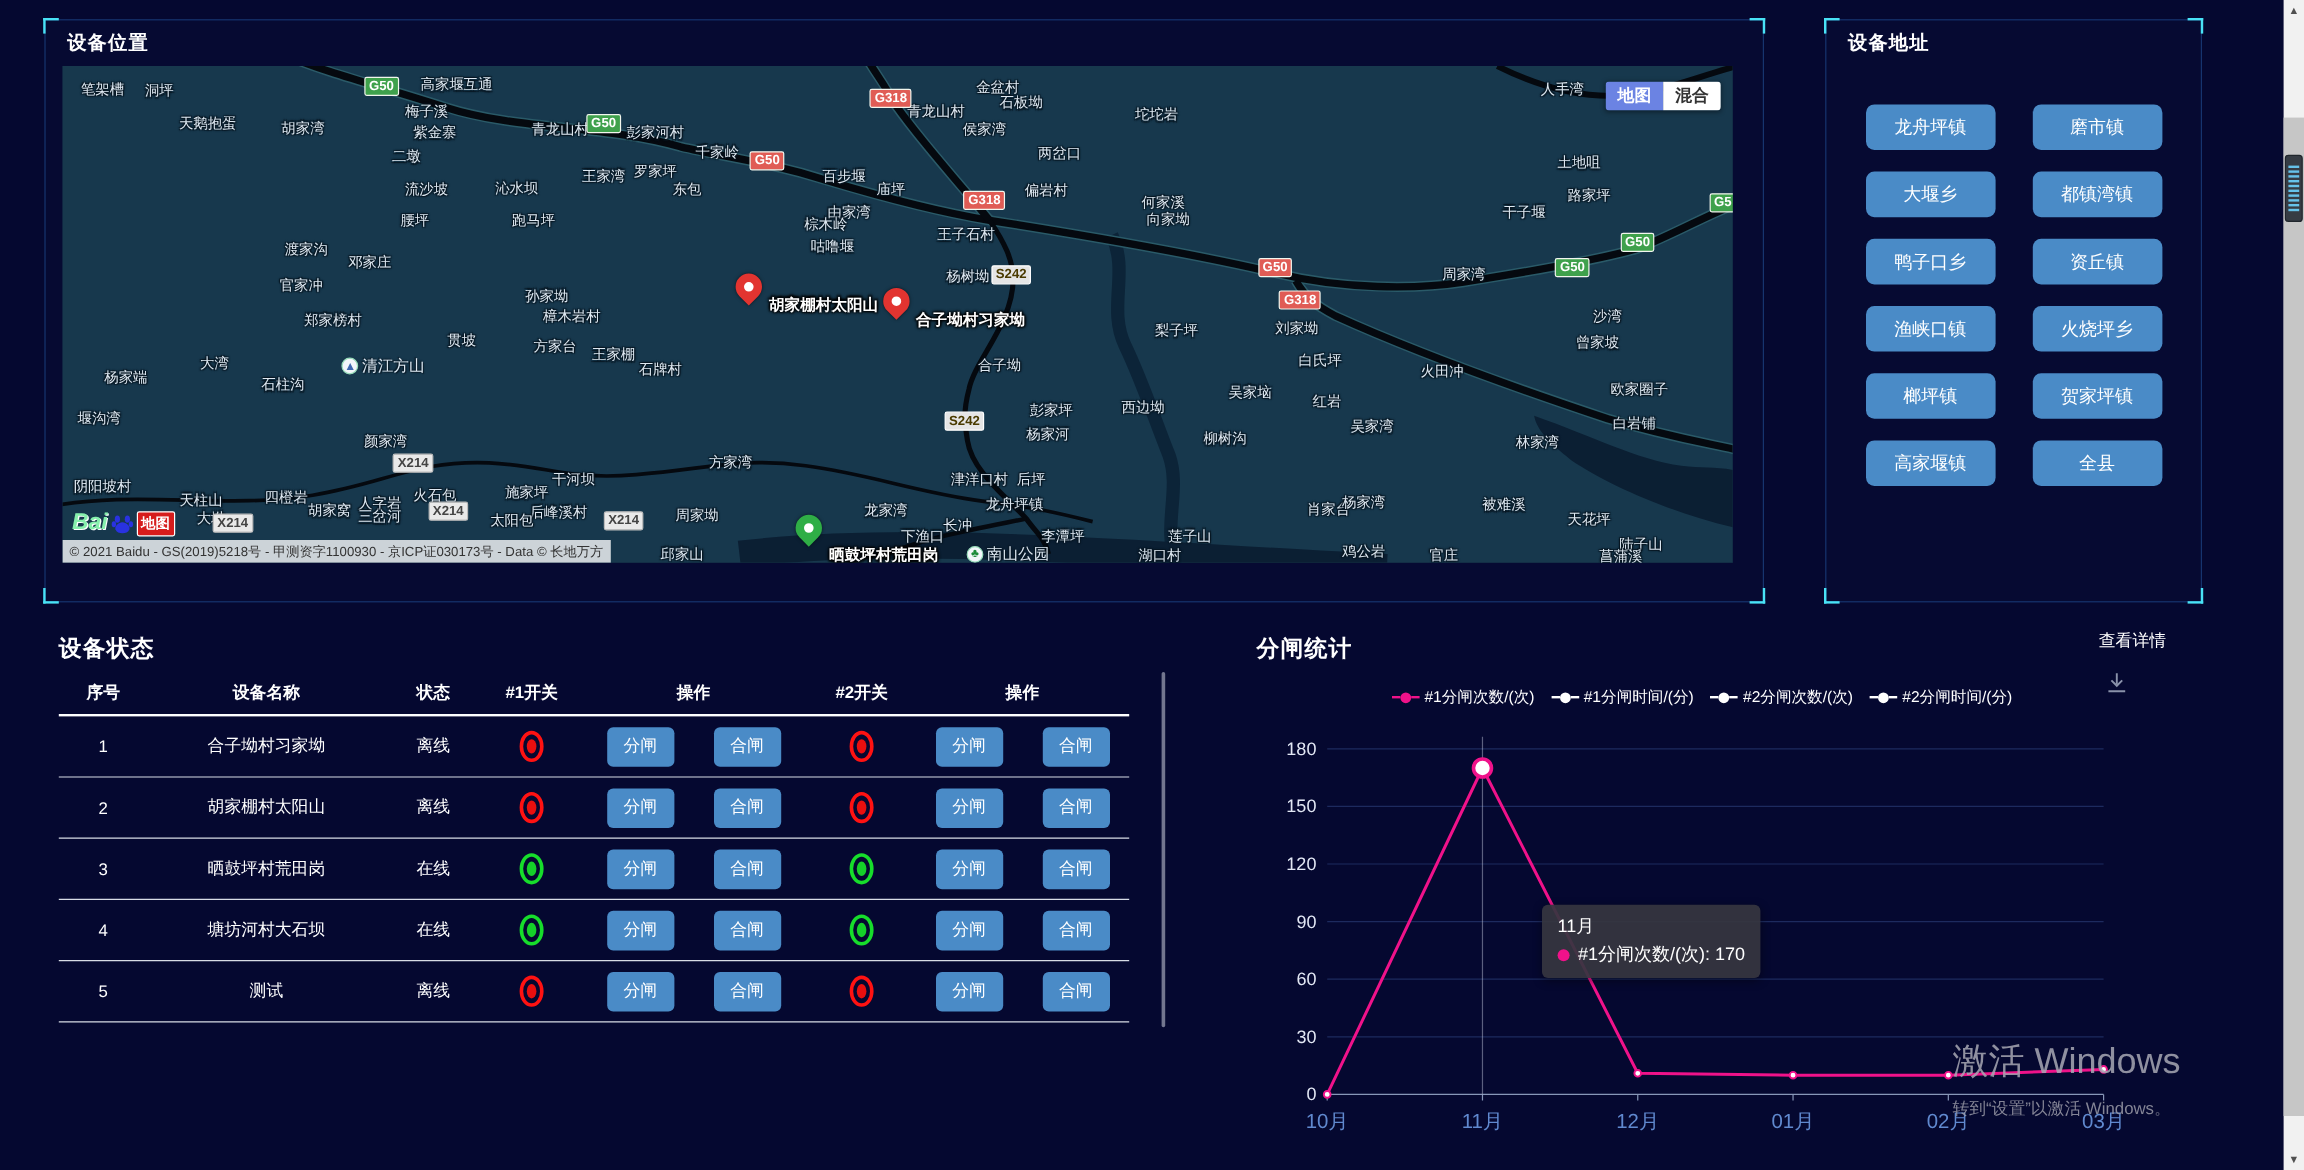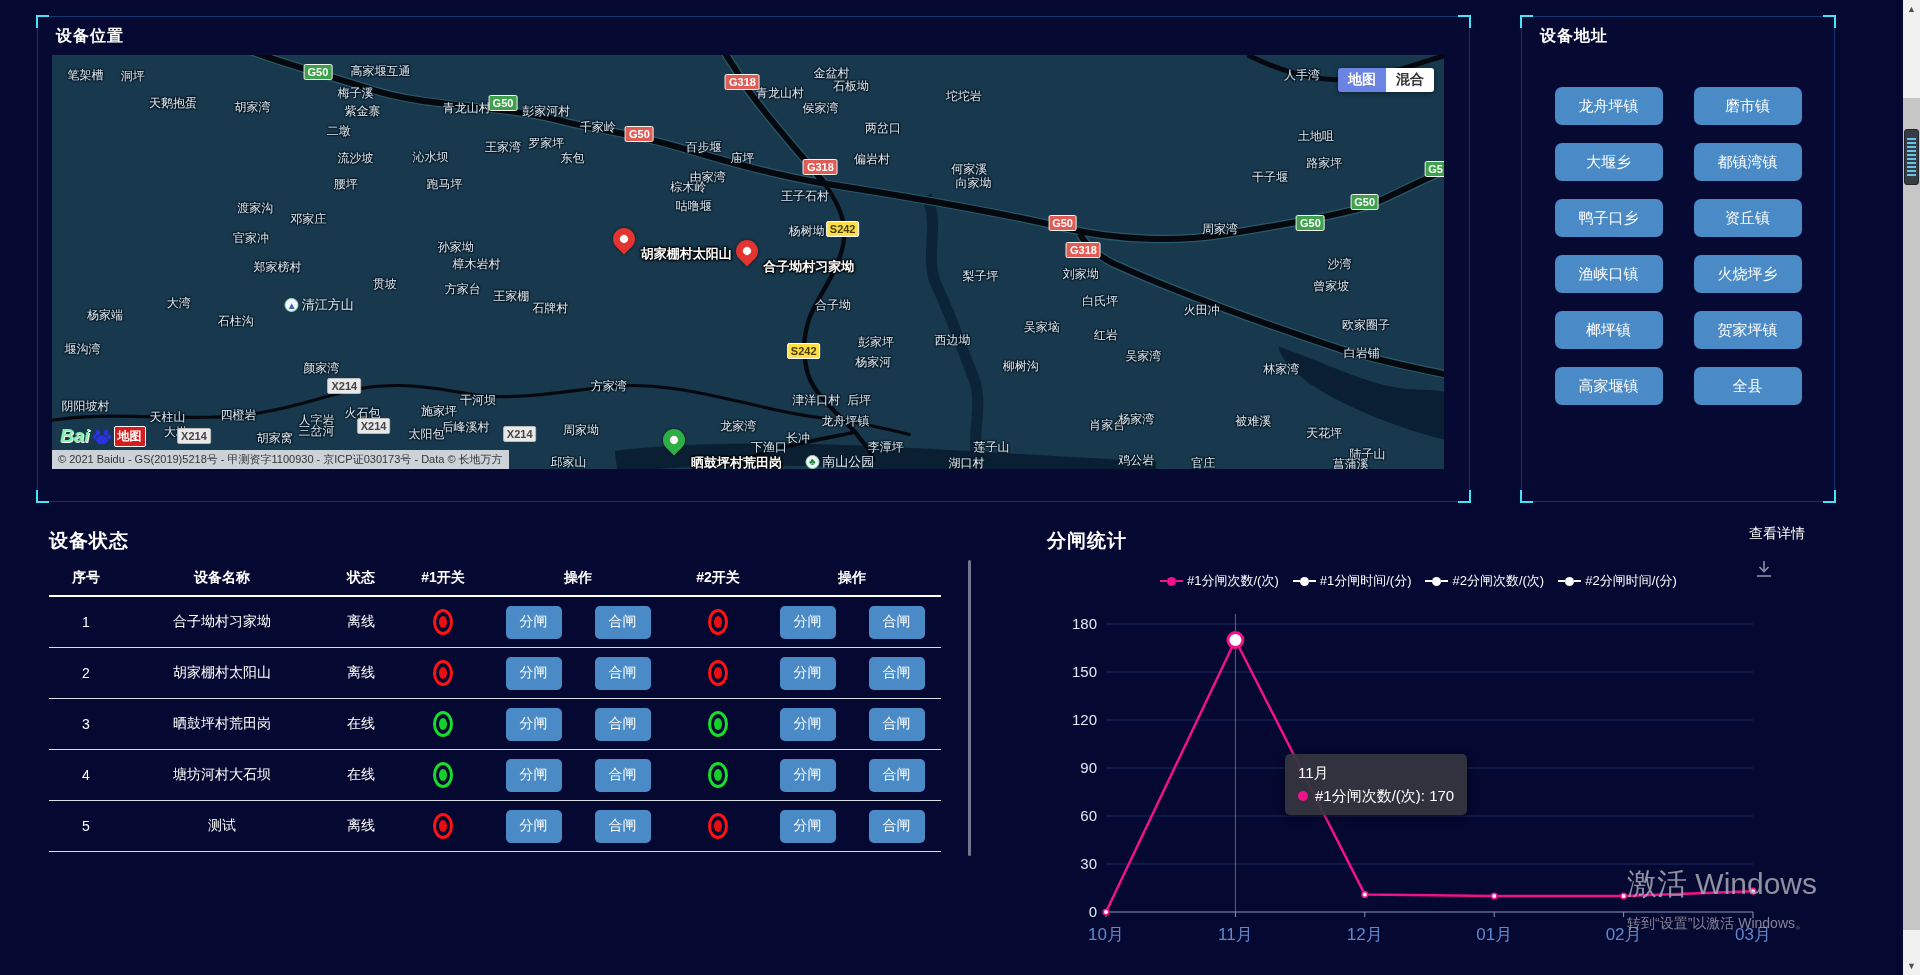--- a/index.html
+++ b/index.html
@@ -18,21 +18,21 @@
 
   
   #map { position:absolute; left:14px; top:38px; width:1392px; height:414px; background:#17384d; overflow:hidden; }
   #map svg.roads { position:absolute; left:0; top:0; width:100%; height:100%; }
   .mlabel { position:absolute; transform:translate(-50%,-50%); color:#dfe9f2; font-size:12px; white-space:nowrap;
             text-shadow:1px 1px 1px #071520,-1px -1px 1px #071520,1px -1px 1px #071520,-1px 1px 1px #071520; }
   .badge { position:absolute; transform:translate(-50%,-50%); font-size:11px; font-weight:bold; line-height:14px;
            padding:0 3px; border-radius:2px; border:1px solid #f2f6ee; white-space:nowrap; }
   .badge.green { background:#3fa14c; color:#fff; }
   .badge.red { background:#e05c55; color:#fff; }
-  .badge.yellow { background:#fde047; color:#4a3b00; border-color:#fff; }
+  .badge.yellow { background:#e5e5e5; color:#4a3b00; border-color:#fff; }
   .badge.white { background:#e9e9e9; color:#444; border-color:#bbb; }
   .poi { position:absolute; transform:translate(-50%,-50%); display:flex; align-items:center; gap:3px; }
   .poi .dot { width:14px; height:14px; border-radius:50%; background:#f2f6fa; color:#3e68b0; font-size:10px;
               display:flex; align-items:center; justify-content:center; border:1px solid #9db; }
   .poi.park .dot { color:#1d8b3a; }
   .poi .t { color:#dfe9f2; font-size:13px; white-space:nowrap;
             text-shadow:1px 1px 1px #071520,-1px -1px 1px #071520; }
   .pin { position:absolute; width:22px; height:22px; transform:translate(-50%,-100%) rotate(-45deg);
          border-radius:50% 50% 50% 0; box-shadow:0 0 3px rgba(0,0,0,0.6); }
   .pin::after { content:''; position:absolute; left:7px; top:7px; width:8px; height:8px; border-radius:50%; background:#fff; }
@@ -212,21 +212,21 @@
         <span class="mlabel" style="left: 94.5%; top: 96.3%;">陆子山</span>
         <span class="mlabel" style="left: 93.3%; top: 98.8%;">菖蒲溪</span>
         <span class="mlabel" style="left: 9.1%; top: 59.8%;">大湾</span>
         <span class="mlabel" style="left: 13.2%; top: 64.3%;">石柱沟</span>
         <span class="mlabel" style="left: 3.8%; top: 62.9%;">杨家端</span>
         <span class="mlabel" style="left: 2.2%; top: 71.1%;">堰沟湾</span>
         <span class="mlabel" style="left: 2.4%; top: 84.8%;">阴阳坡村</span>
         <span class="mlabel" style="left: 8.3%; top: 87.5%;">天柱山</span>
         <span class="mlabel" style="left: 8.9%; top: 91.1%;">大坳</span>
         <span class="mlabel" style="left: 13.4%; top: 87%;">四橙岩</span>
-        <span class="mlabel" style="left: 16%; top: 89.6%; margin-top: 12px;">胡家窝</span>
+        <span class="mlabel" style="left: 16%; top: 89.6%;">胡家窝</span>
         <span class="mlabel" style="left: 19%; top: 88.2%;">人字岩</span>
         <span class="mlabel" style="left: 22.3%; top: 86.5%;">火石包</span>
         <span class="mlabel" style="left: 18.2%; top: 75.7%; padding-left: 32px;">颜家湾</span>
         <span class="mlabel" style="left: 27.8%; top: 86%;">施家坪</span>
         <span class="mlabel" style="left: 29.7%; top: 89.9%;">后峰溪村</span>
         <span class="mlabel" style="left: 30.6%; top: 83.4%;">干河坝</span>
         <span class="mlabel" style="left: 40%; top: 80%;">方家湾</span>
         <span class="mlabel" style="left: 19%; top: 90.8%;">三岔河</span>
         <span class="mlabel" style="left: 26.9%; top: 91.6%;">太阳包</span>
         <span class="mlabel" style="left: 38%; top: 90.5%;">周家坳</span>

